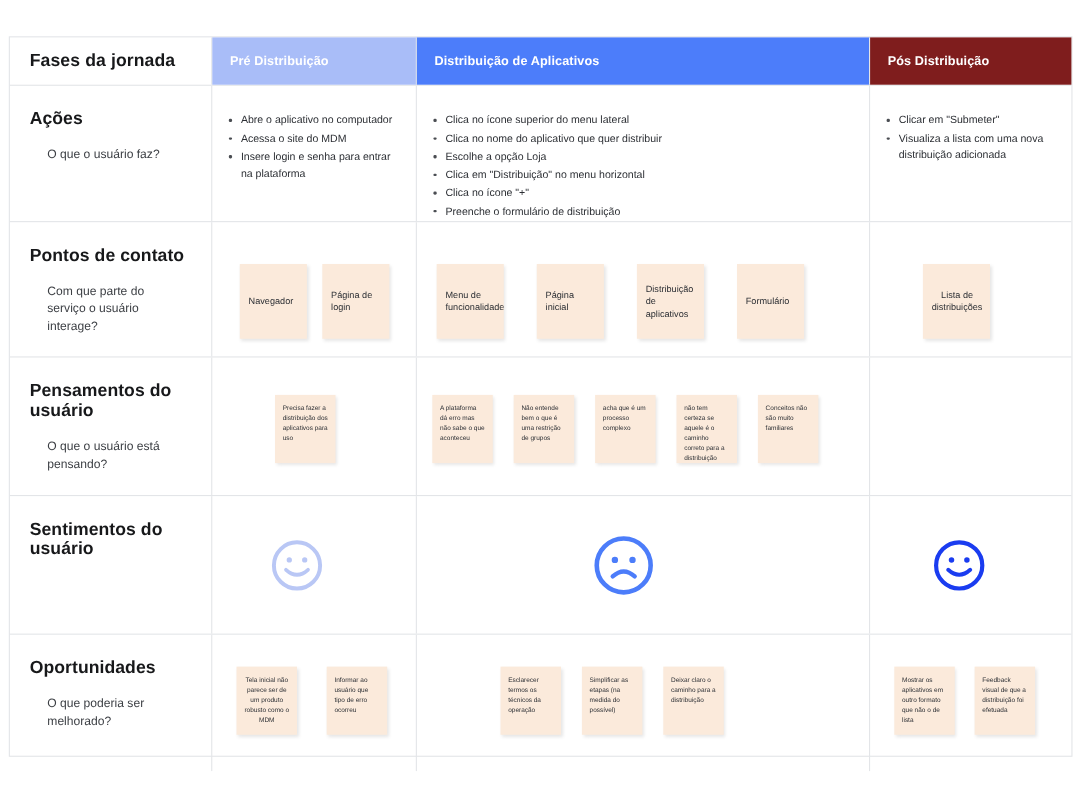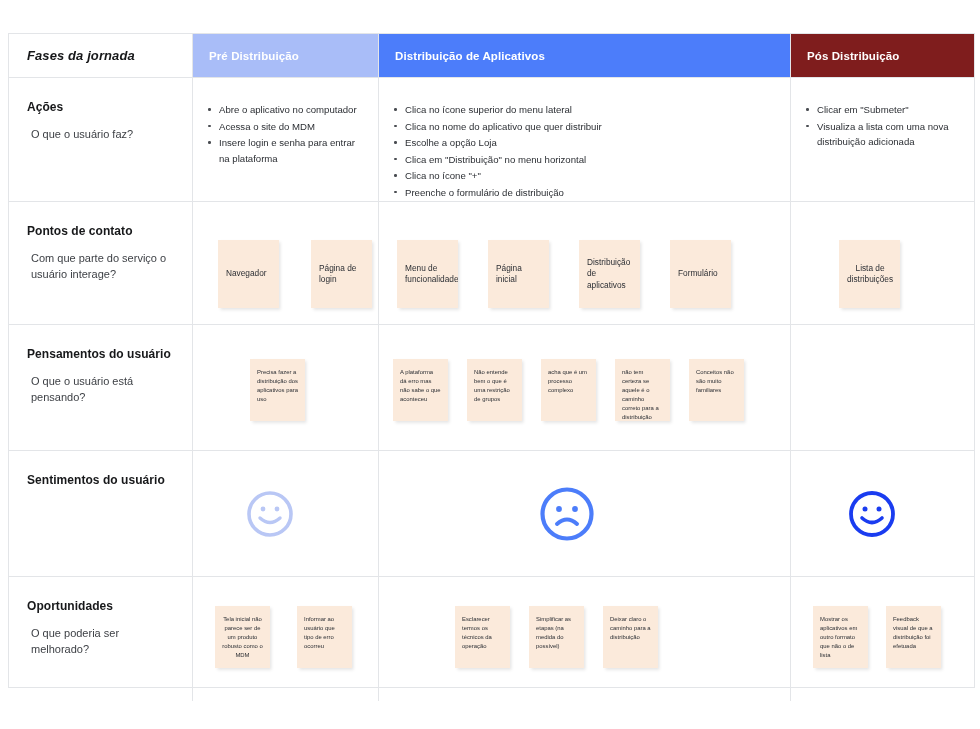--- a/index.html
+++ b/index.html
@@ -44,55 +44,54 @@
   .c-dist  { width: 412px; flex: 0 0 412px; }
   .c-pos   { width: 183px; flex: 0 0 183px; }
 
   
   .row-header { height: 44px; }
   .row-header .cell {
     display: flex;
     align-items: center;
   }
   .hdr-label {
-    font-size: 13px;
+    font-size: 16px;
     font-weight: bold;
     color: #17181a;
     padding-left: 18px;
     letter-spacing: 0.1px;
-    font-style: italic;
   }
   .hdr-phase {
     font-size: 11.5px;
     font-weight: bold;
     color: #ffffff;
     padding-left: 16px;
     letter-spacing: 0.1px;
     text-align: right;
   }
   .bg-pre  { background: #a9bdf8; }
   .bg-dist { background: #4c7dfa; }
   .bg-pos  { background: #7f1d1d; }
 
   
   .label-inner {
     padding: 22px 18px 0 18px;
   }
   .label-title {
-    font-size: 12px;
+    font-size: 16px;
     font-weight: bold;
     color: #17181a;
     margin: 0 0 13px 0;
     letter-spacing: 0.05px;
   }
   .label-sub {
     font-size: 11px;
     color: #3c3f44;
     line-height: 1.45;
-    margin: 4px;
+    margin: 16px;
   }
 
   
   .bullets {
     margin: 0;
     padding: 24px 14px 0 26px;
     list-style: none;
   }
   .bullets li {
     position: relative;
@@ -206,21 +205,21 @@
   </div>
 
   <div class="row" style="height:123px">
     <div class="cell c-label">
       <div class="label-inner">
         <p class="label-title">Pontos de contato</p>
         <p class="label-sub">Com que parte do serviço o usuário interage?</p>
       </div>
     </div>
     <div class="cell c-pre">
-      <div class="notes" style="padding:38px 0 0 25px; gap:32px;">
+      <div class="notes" style="padding:38px 0 0 25px; gap:14px;">
         <div class="note note-touch">Navegador</div>
         <div class="note note-touch">Página de login</div>
       </div>
     </div>
     <div class="cell c-dist">
       <div class="notes" style="padding:38px 0 0 18px; gap:30px;">
         <div class="note note-touch">Menu de funcionalidades</div>
         <div class="note note-touch">Página inicial</div>
         <div class="note note-touch">Distribuição de aplicativos</div>
         <div class="note note-touch">Formulário</div>

